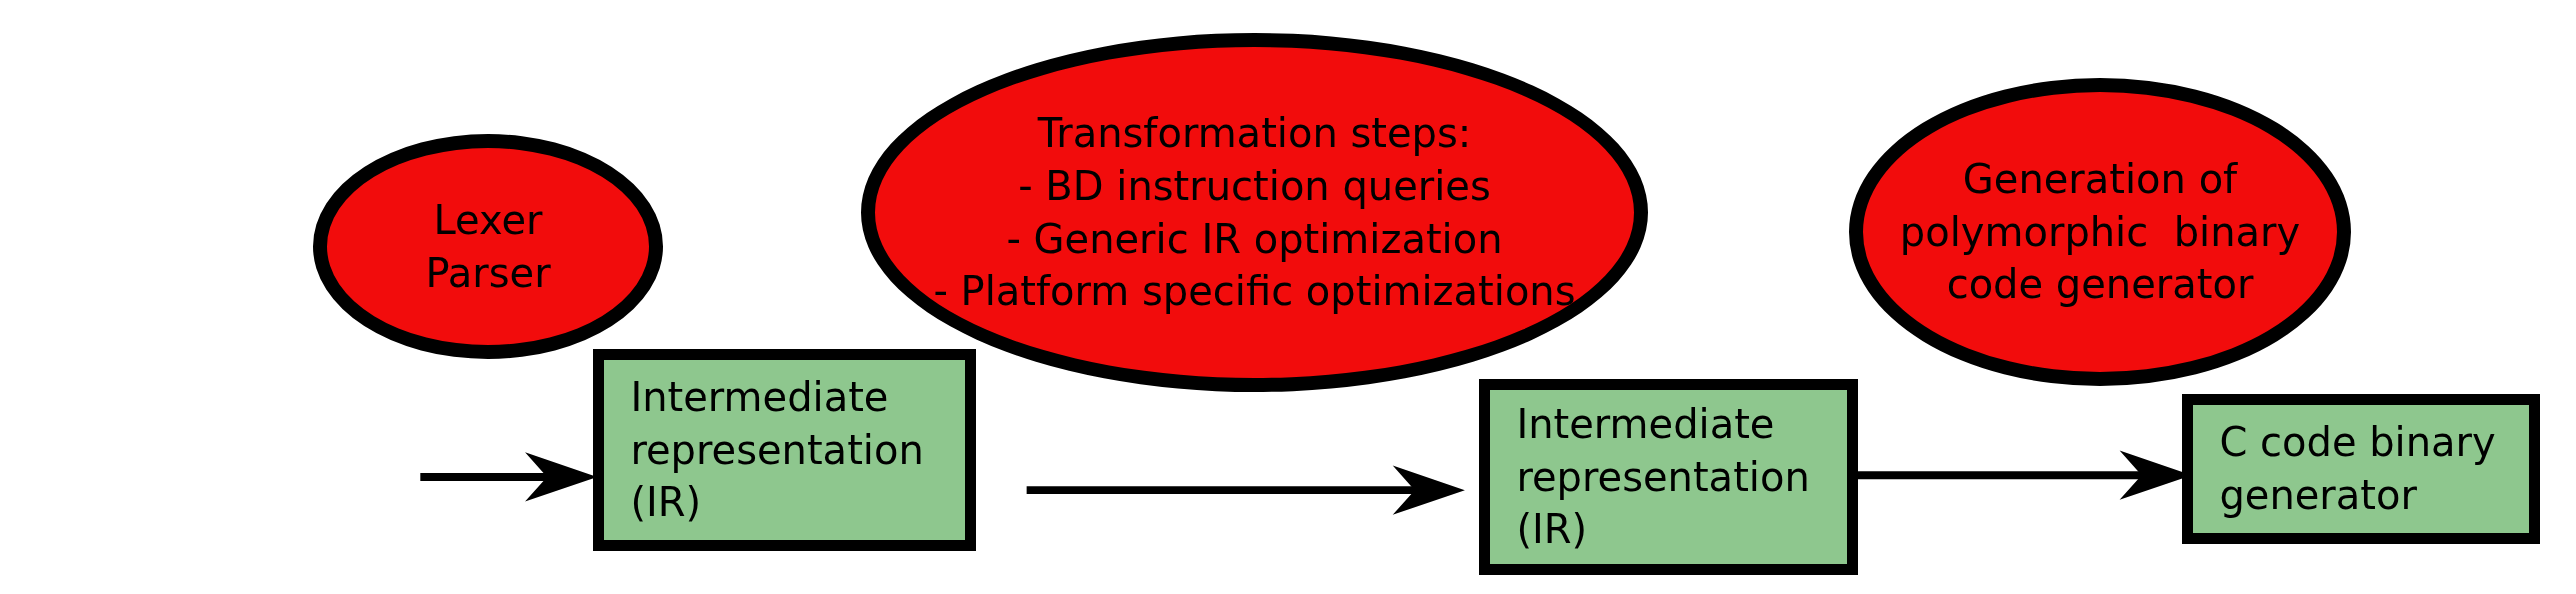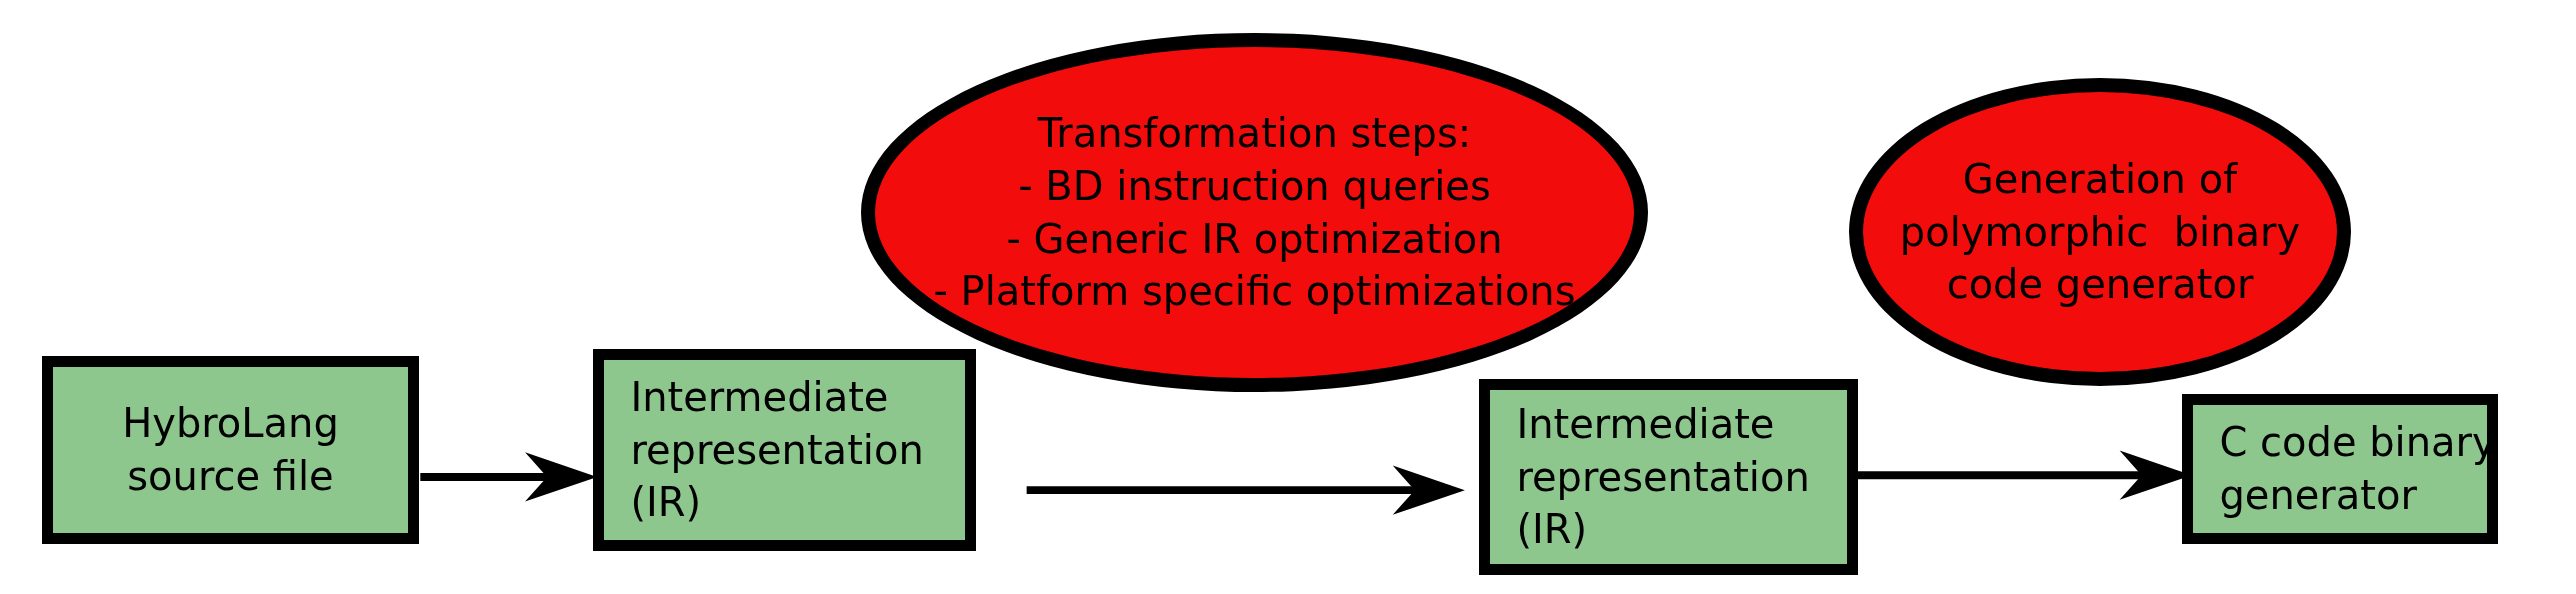--- a/index.html
+++ b/index.html
@@ -55,52 +55,52 @@
     pointer-events:none;
   }
   .aline{stroke:var(--stroke);stroke-width:9;fill:none;}
   .ahead{fill:var(--stroke);stroke:none;}
 </style>
 </head>
 <body>
 
 <div class="canvas">
 
+  <div class="ellipse" style="left:313px;top:134px;width:350px;height:225px">
+    <div class="label center">Lexer
+Parser</div>
+  </div>
 
   <div class="ellipse" style="left:861px;top:33px;width:787px;height:359px">
     <div class="label center">Transformation steps:
 - BD instruction queries
 - Generic IR optimization
 - Platform specific optimizations</div>
   </div>
 
   <div class="ellipse" style="left:1849px;top:78px;width:502px;height:308px">
     <div class="label center">Generation of
 polymorphic  binary
 code generator</div>
   </div>
 
-  <div class="box" style="left:42px;top:356px;width:377px;height:188px">
-    <div class="label center">HybroLang
-source file</div>
-  </div>
 
   <div class="box" style="left:593px;top:349px;width:383px;height:202px">
     <div class="label left">Intermediate
 representation
 (IR)</div>
   </div>
 
   <div class="box" style="left:1479px;top:379px;width:379px;height:196px">
     <div class="label left">Intermediate
 representation
 (IR)</div>
   </div>
 
-  <div class="box" style="left:2182px;top:394px;width:316px;height:150px">
+  <div class="box" style="left:2182px;top:394px;width:358px;height:150px">
     <div class="label left">C code binary
 generator</div>
   </div>
 
   <svg class="arrows" viewBox="0 0 2926 675" xmlns="http://www.w3.org/2000/svg">
     <g>
       <line class="aline" x1="477" y1="542" x2="628" y2="542"></line>
       <path class="ahead" d="M 678 542 L 596 514 L 621 542 L 596 570 Z"></path>
     </g>
     <g>

